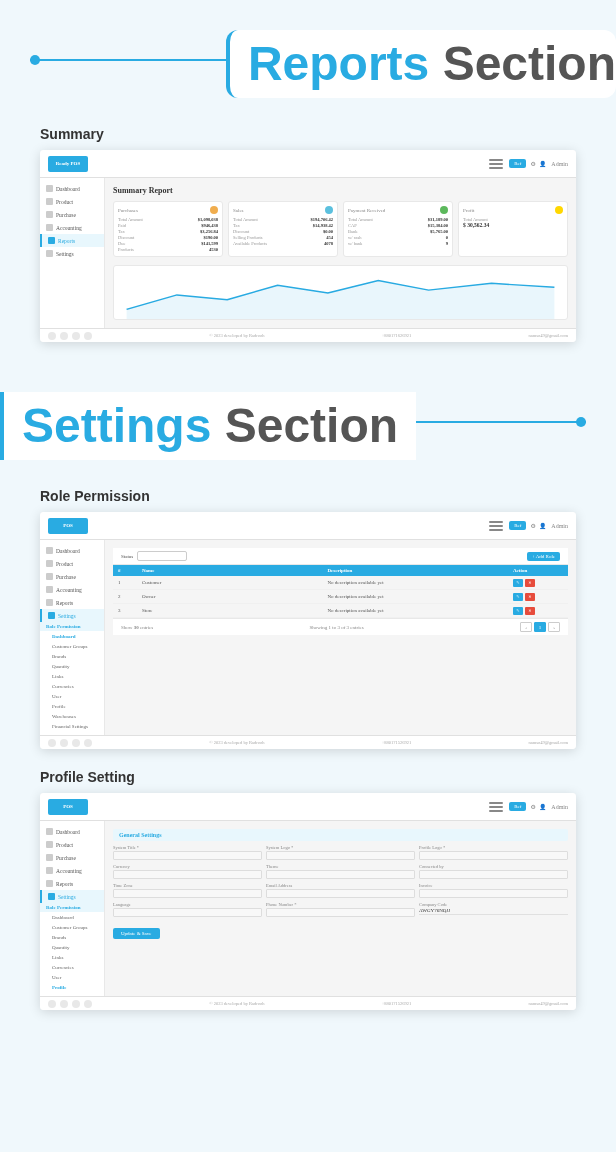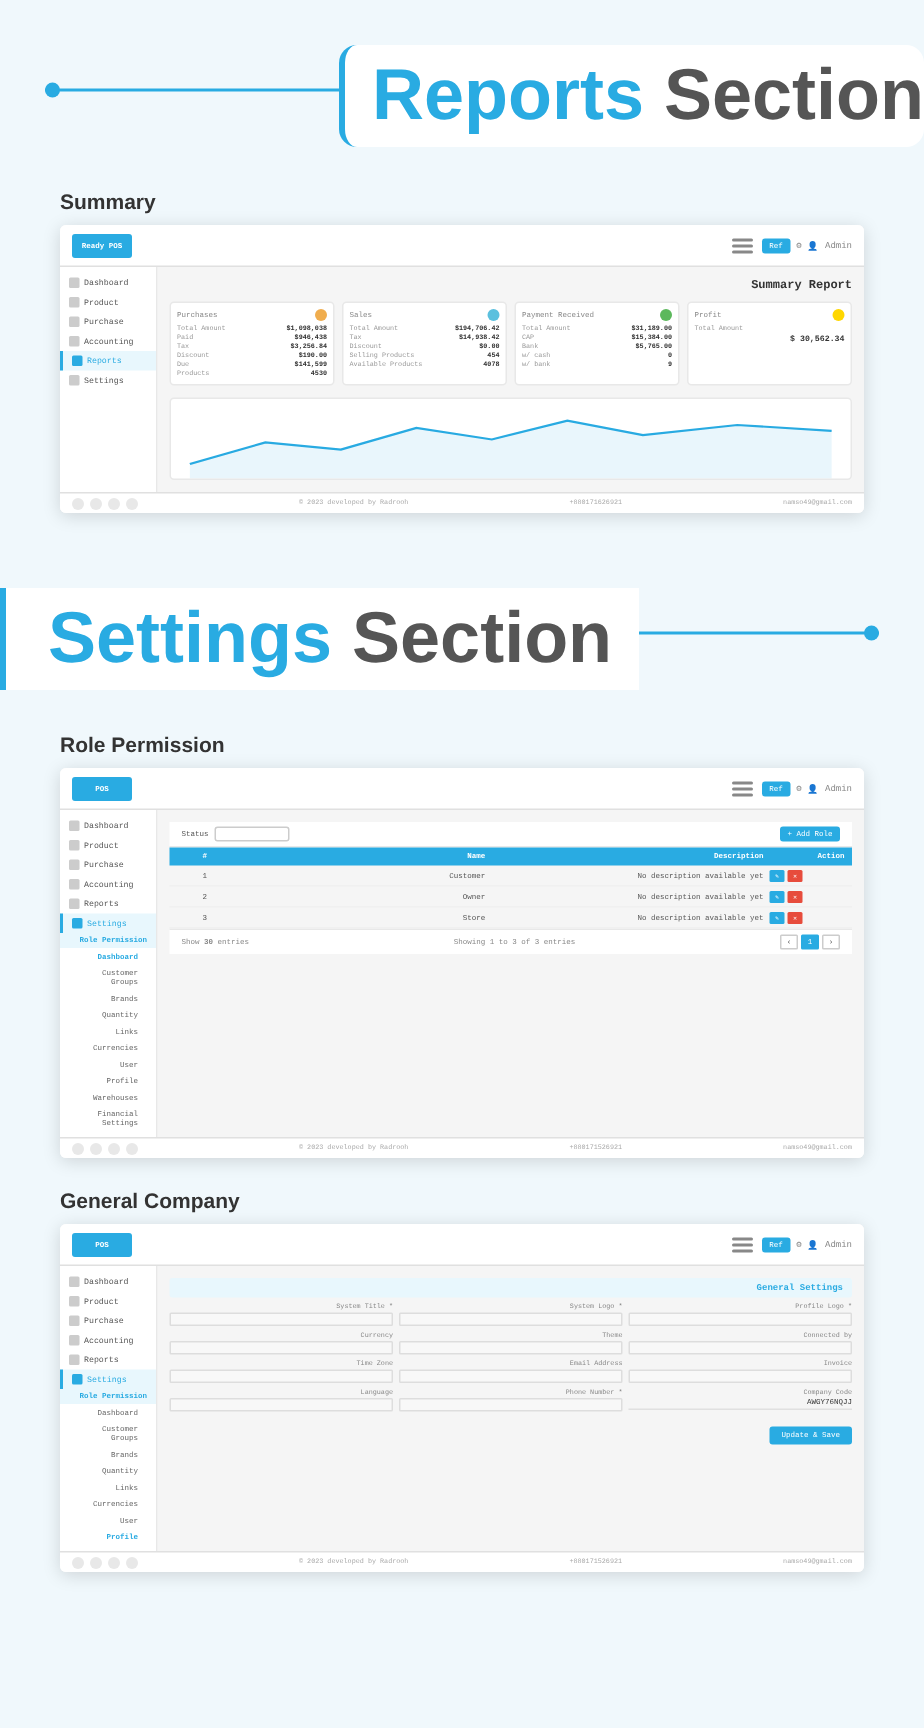--- a/index.html
+++ b/index.html
@@ -68,22 +68,21 @@
       border-radius: 4px;
       overflow: hidden;
       box-shadow: 0 2px 12px rgba(0,0,0,0.15);
       background: #fff;
     }
 
     
     .mock-app {
       width: 100%;
       background: #f5f5f5;
-      font-family: Liberation Mono, monospace;
-      text-align: right;
+      font-family: Liberation Serif, serif;
     }
     .mock-topbar {
       background: #fff;
       height: 28px;
       display: flex;
       align-items: center;
       padding: 0 8px;
       border-bottom: 1px solid #e0e0e0;
       gap: 6px;
     }
@@ -221,21 +220,21 @@
       position: relative;
       width: 100%;
       padding: 30px 0 20px 0;
       display: flex;
       align-items: center;
       justify-content: flex-start;
     }
     .settings-title-box {
       background: white;
       border-left: 4px solid #29abe2;
-      padding: 10px 18px 10px 28px;
+      padding: 10px 18px 10px 18px;
       margin-left: 0;
       z-index: 1;
     }
     .settings-title-box h1 {
       font-size: 48px;
       font-weight: 900;
       line-height: 1;
     }
     .settings-title-box h1 .accent { color: #29abe2; }
     .settings-title-box h1 .normal { color: #555; }
@@ -720,21 +719,21 @@
         <div class="mock-footer-icon"></div>
         <div class="mock-footer-icon"></div>
       </div>
       <span>© 2023 developed by Radrooh</span>
       <span>+880171526921</span>
       <span>namso49@gmail.com</span>
     </div>
   </div>
 </div>
 
-<div class="section-label" style="margin-top:14px;">General Company</div>
+<div class="section-label" style="margin-top:14px;">Profile Setting</div>
 
 <div class="screenshot-wrapper">
   <div class="mock-app">
 
     <div class="mock-topbar">
       <div class="mock-logo">
         <span>POS</span>
       </div>
       <div class="mock-menu-icon">
         <span></span>

